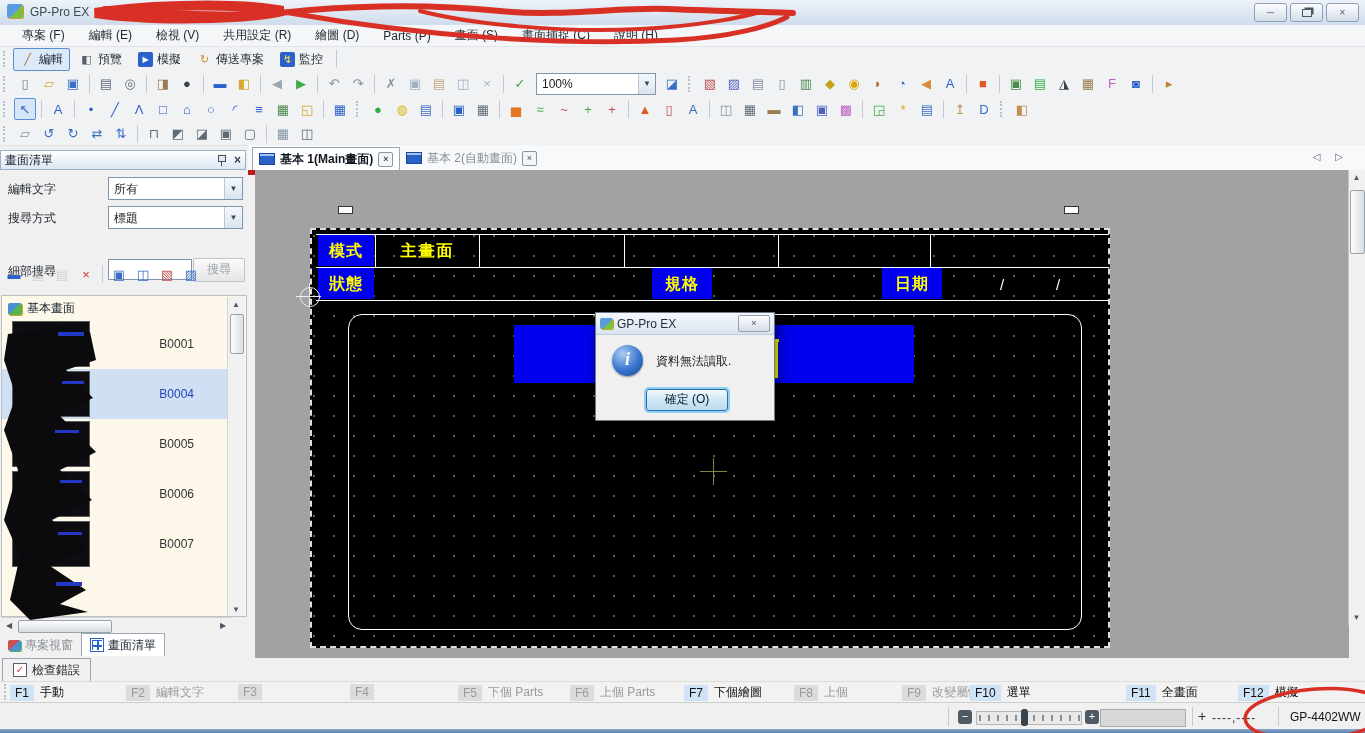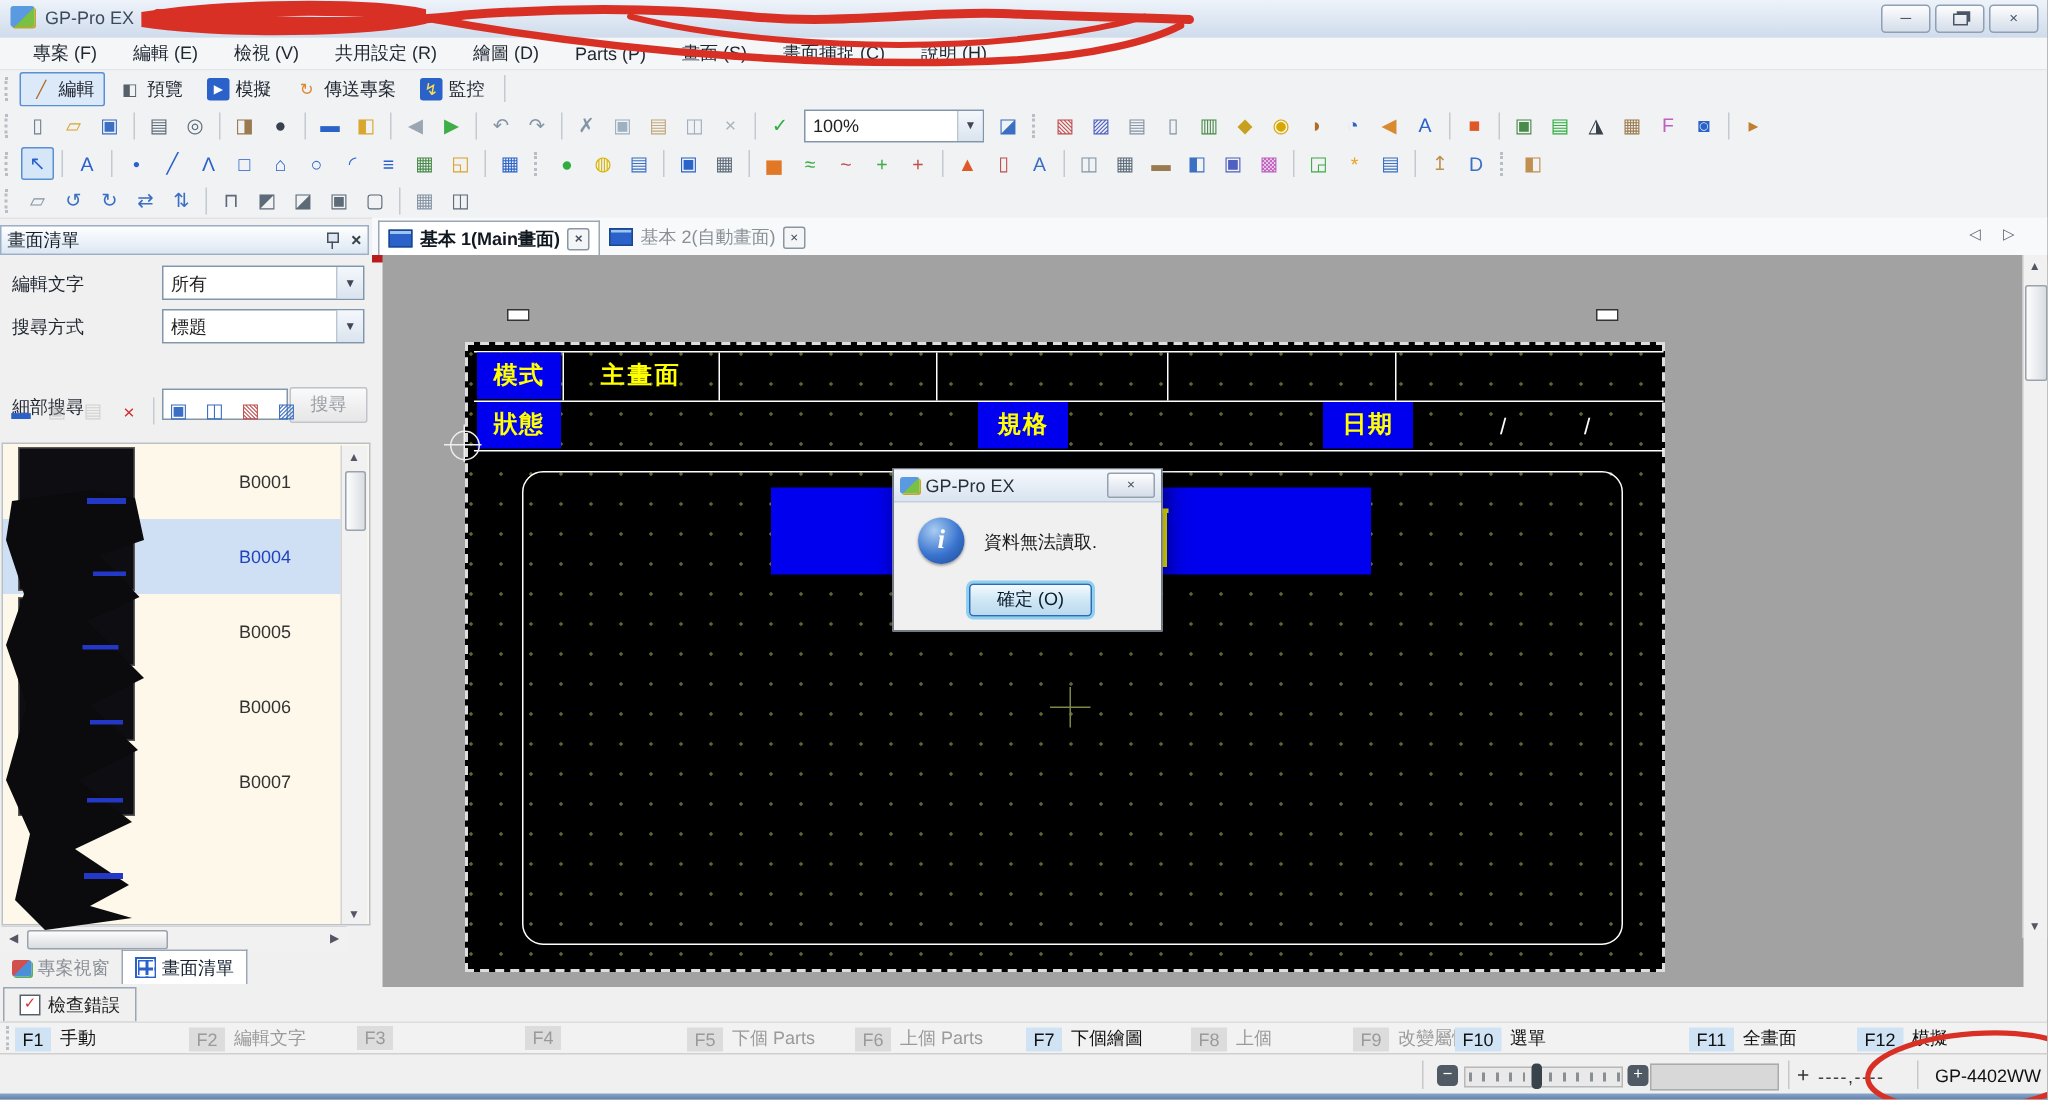--- a/index.html
+++ b/index.html
@@ -387,20 +387,24 @@
         <span class="tb-icon disabled" style="color: rgb(159, 176, 192);">▤</span>
         <span class="tb-icon" style="color: rgb(208, 48, 48);">×</span>
         <span class="tb-sep"></span>
         <span class="tb-icon" style="color: rgb(58, 111, 196);">▣</span>
         <span class="tb-icon" style="color: rgb(58, 111, 196);">◫</span>
         <span class="tb-icon" style="color: rgb(192, 80, 80);">▧</span>
         <span class="tb-icon" style="color: rgb(58, 111, 196);">▨</span>
       </div>
 
     <div class="lp-list">
+      <div class="lp-list-header">
+        <span class="hdr-ic"></span>
+        <span>基本畫面</span>
+      </div>
       <div class="scr-row">
         <span class="scr-thumb"></span>
         <span class="scr-id">B0001</span>
       </div>
       <div class="scr-row selected">
         <span class="scr-thumb"></span>
         <span class="scr-id">B0004</span>
       </div>
       <div class="scr-row">
         <span class="scr-thumb"></span>

